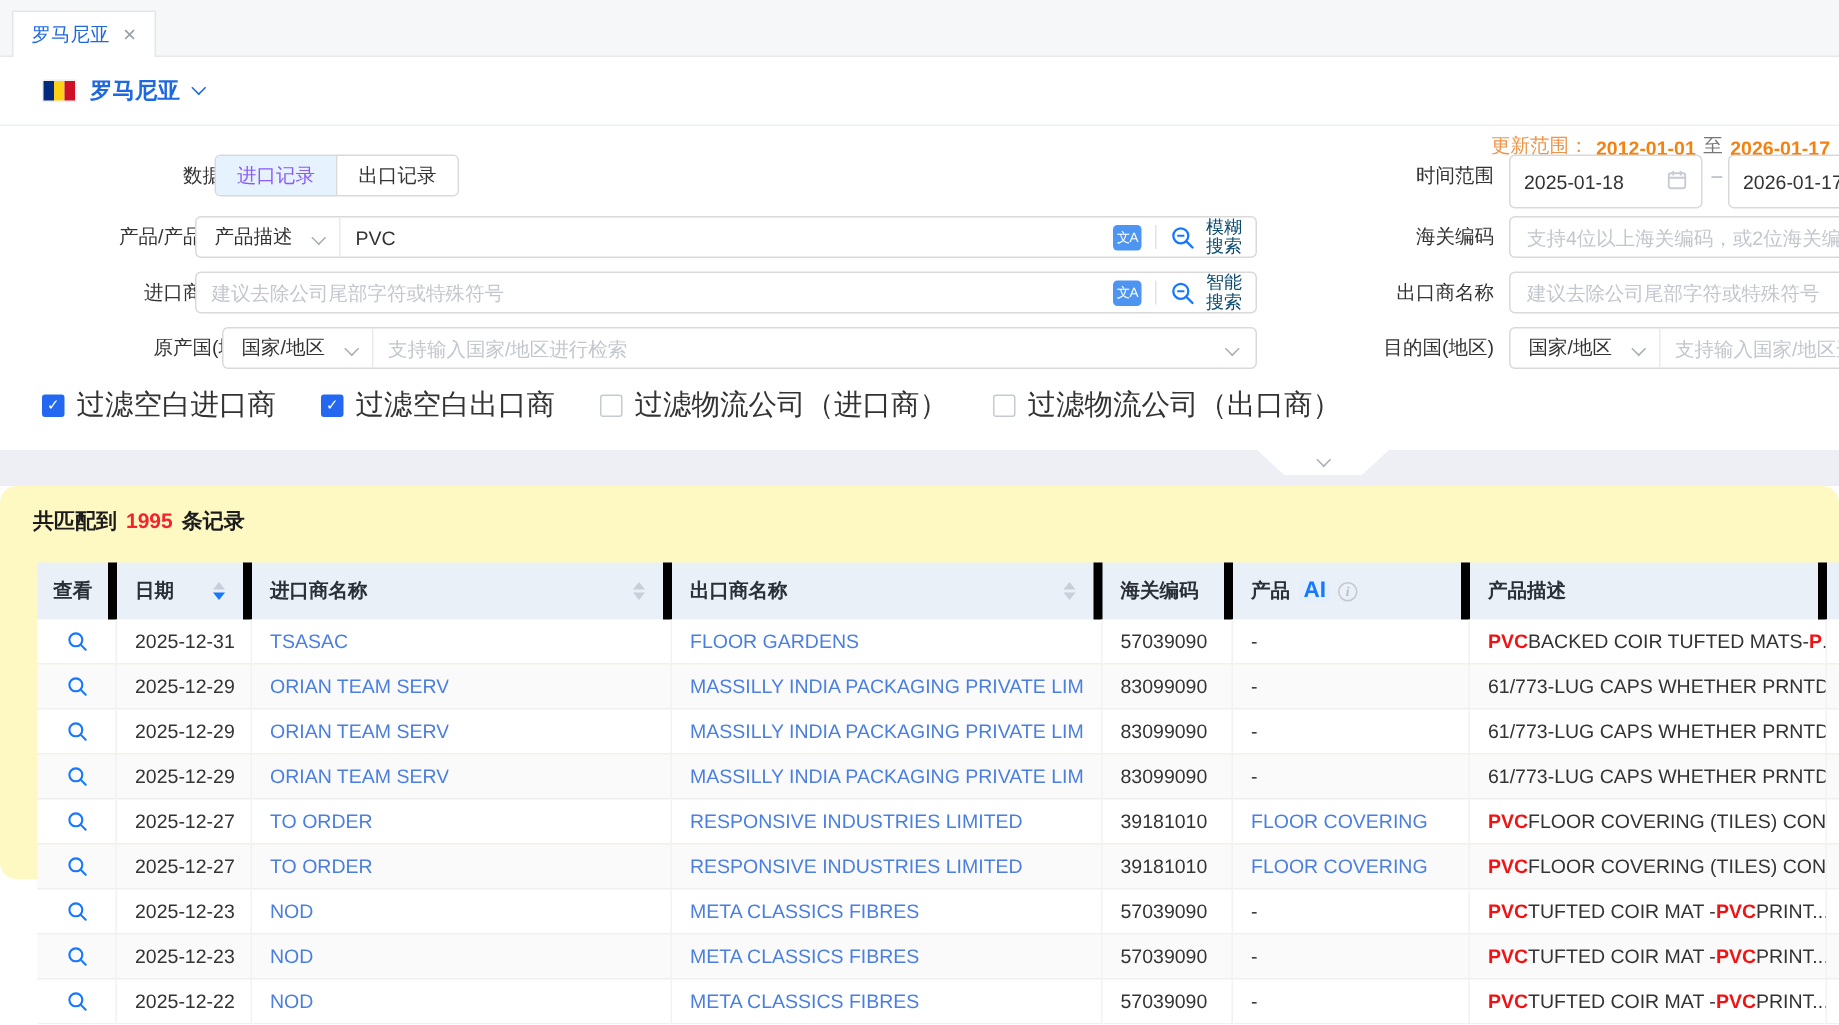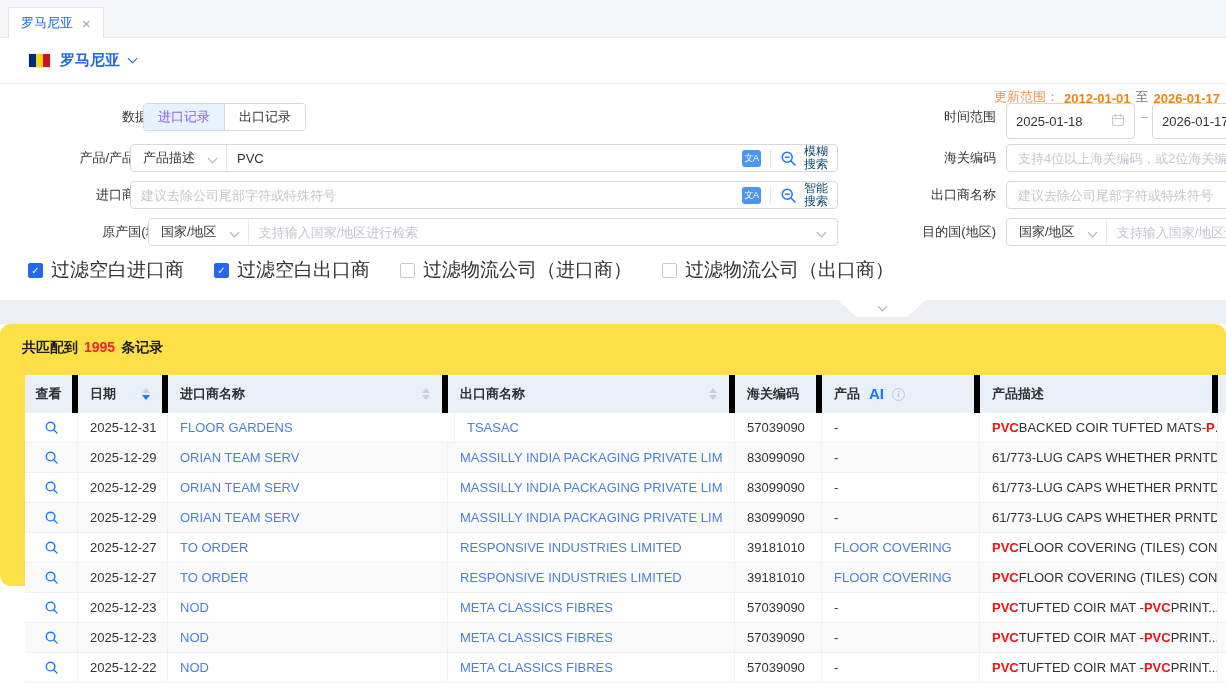--- a/index.html
+++ b/index.html
@@ -60,21 +60,21 @@
   .cb-box { width:15px; height:15px; border:1px solid #c6cad2; border-radius:2px; background:#fff; display:flex; align-items:center; justify-content:center; font-size:10px; color:#fff; font-weight:bold; }
   .cb-box.on { background:#2468f2; border-color:#2468f2; }
   .cb-lab { font-size:19px; color:#333; }
 
   
   .band { position:absolute; top:300px; left:0; width:100%; height:24px; background:#edeff4; }
   .handle { position:absolute; left:838px; top:0; width:88px; height:17px; background:#fff; clip-path:polygon(0 0,100% 0,79% 100%,21% 100%); display:flex; justify-content:center; align-items:flex-start; cursor:pointer; }
   .handle .chev { margin-top:3px; }
 
   
-  .results { position:absolute; top:324px; left:0; width:100%; height:262px; background:#fde047;border-radius:11px; }
+  .results { position:absolute; top:324px; left:0; width:100%; height:262px; background:#fef9c3;border-radius:11px; }
   .summary { position:absolute; left:22px; top:15px; font-size:14px; font-weight:bold; color:#1c1c1c; display:flex; gap:6px; }
   .summary .cnt { color:#f5222d; }
 
   .tbl { position:absolute; left:25px; top:51px; width:1320px; }
   .thead { display:flex; height:38px; background:#e9f0f8; }
   .th { display:flex; align-items:center; padding:0 12px; font-size:13px; font-weight:bold; color:#2b2f36; border-right:6px solid #000000; }
   .th.center { justify-content:center; padding:0; }
   .sorter { display:inline-flex; flex-direction:column; gap:2px; margin-left:auto; cursor:pointer; padding-left:8px; }
   .car-up { width:0; height:0; border-left:4px solid transparent; border-right:4px solid transparent; border-bottom:5px solid #c9ced8; }
   .car-down { width:0; height:0; border-left:4px solid transparent; border-right:4px solid transparent; border-top:5px solid #c9ced8; }
@@ -280,25 +280,25 @@
           <div class="trow">
             <div class="td c-view center">
               <span class="mag">
                 <svg width="15" height="15" viewBox="0 0 16 16">
                   <circle cx="7" cy="7" r="4.6" fill="none" stroke="#1677ff" stroke-width="1.5"></circle>
                   <line x1="10.4" y1="10.4" x2="14" y2="14" stroke="#1677ff" stroke-width="1.5" stroke-linecap="round"></line>
                 </svg>
               </span>
             </div>
             <div class="td c-date">2025-12-31</div>
+            <div class="td c-imp">
+              <a class="lnk">TSASAC</a>
+            </div>
             <div class="td c-exp">
               <a class="lnk">FLOOR GARDENS</a>
-            </div>
-            <div class="td c-imp">
-              <a class="lnk">TSASAC</a>
             </div>
             <div class="td c-hs">57039090</div>
             <div class="td c-prod">
               <span>-</span>
             </div>
             <div class="td c-desc">
               <span class="hl">PVC</span>
               <span class=""> BACKED COIR TUFTED MATS-</span>
               <span class="hl">P</span>
               <span class="">...</span>

